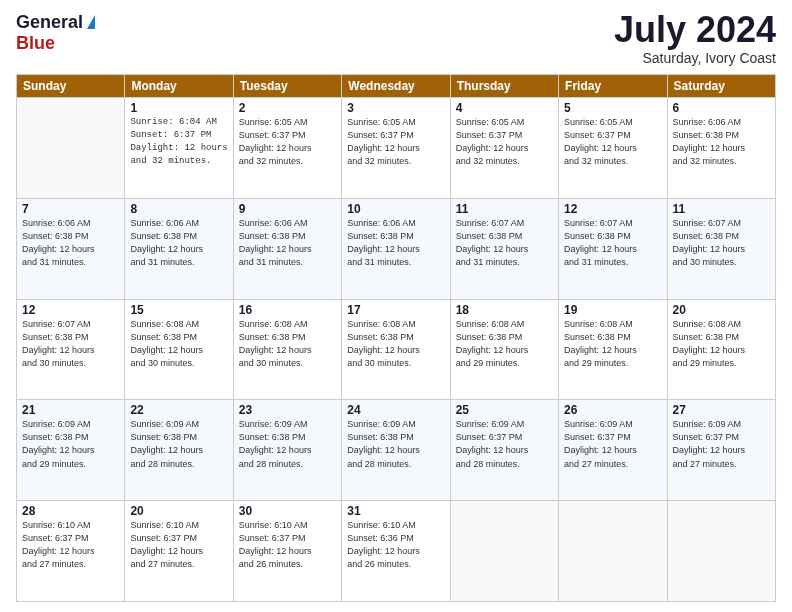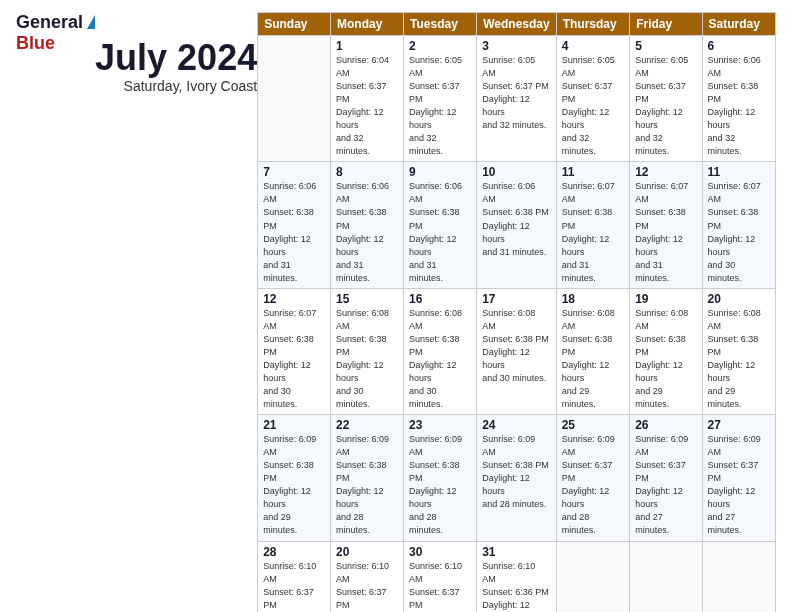--- a/index.html
+++ b/index.html
@@ -8,21 +8,21 @@
       height: 612px;
       font-family: Arial, Helvetica, sans-serif;
       background: #fff;
       overflow: hidden;
     }
     .page {
       width: 792px;
       height: 612px;
       padding: 12px 16px 10px 16px;
       display: flex;
-      flex-direction: row;
+      flex-direction: column;
     }
     .header {
       display: flex;
       justify-content: space-between;
       align-items: flex-start;
       margin-bottom: 8px;
     }
     .logo {
       display: flex;
       flex-direction: column;
@@ -46,21 +46,20 @@
     .logo-triangle {
       width: 0;
       height: 0;
       border-left: 8px solid transparent;
       border-bottom: 14px solid #1a7abf;
       margin-left: 2px;
       margin-bottom: 2px;
     }
     .title-block {
       text-align: right;
-      margin-top: 28px;
     }
     .month-title {
       font-size: 36px;
       font-weight: bold;
       color: #1a1a2e;
       line-height: 1;
     }
     .location {
       font-size: 14px;
       color: #333;
@@ -145,21 +144,21 @@
             <th>Thursday</th>
             <th>Friday</th>
             <th>Saturday</th>
           </tr>
       </thead>
       <tbody id="calendar-body">
       <tr>
             <td class="empty"></td>
             <td>
               <span class="day-number">1</span>
-              <div class="day-info" style="white-space: pre-line;">Sunrise: 6:04 AM
+              <div class="day-info" style="white-space: pre-line; font-family: Liberation Mono, monospace;">Sunrise: 6:04 AM
 Sunset: 6:37 PM
 Daylight: 12 hours
 and 32 minutes.</div>
             </td>
             <td>
               <span class="day-number">2</span>
               <div class="day-info" style="white-space: pre-line;">Sunrise: 6:05 AM
 Sunset: 6:37 PM
 Daylight: 12 hours
 and 32 minutes.</div>

